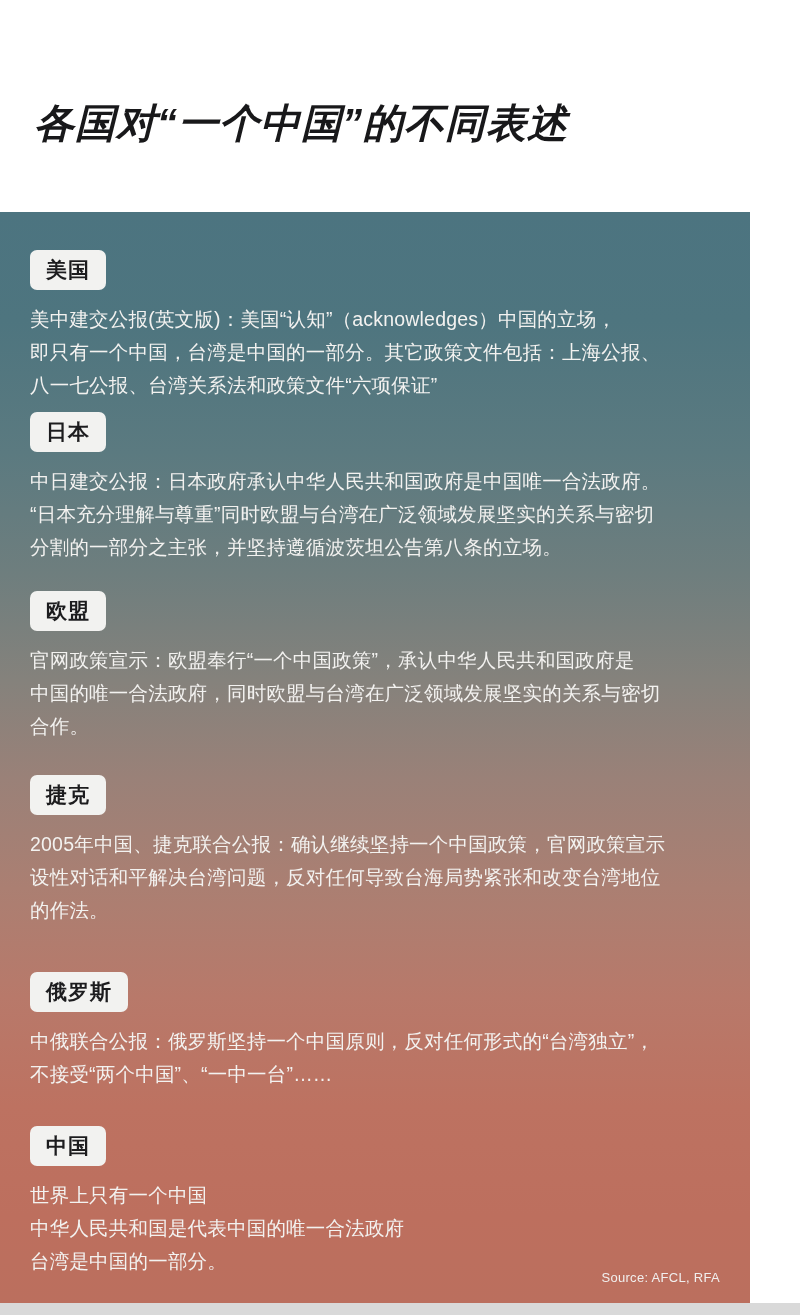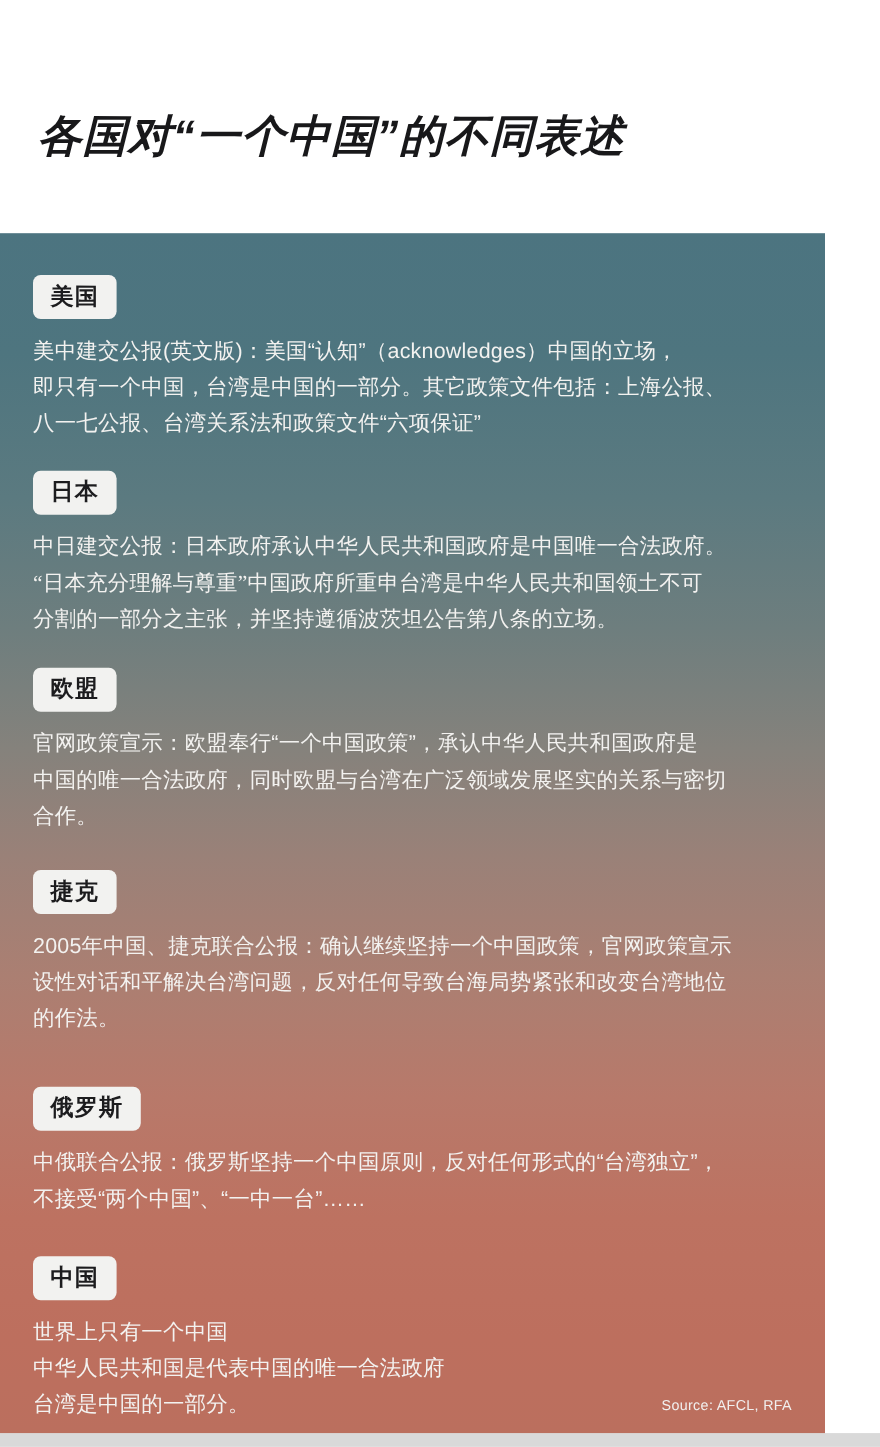--- a/index.html
+++ b/index.html
@@ -84,21 +84,21 @@
   }
   .entry-text {
     color: #f3f2f0;
     font-size: 19.5px;
     line-height: 33px;
     letter-spacing: 0.2px;
     margin-top: 13px;
     white-space: pre-line;
   }
   .e1 { margin-top: 38px; }
-  .e2 { margin-top: 26px; font-family: Liberation Serif, serif; }
+  .e2 { margin-top: 10px; }
   .e3 { margin-top: 27px; }
   .e4 { margin-top: 32px; }
   .e5 { margin-top: 45px; }
   .e6 { margin-top: 35px; }
   .source {
     position: absolute;
     right: 30px;
     bottom: 18px;
     color: #f1efee;
     font-size: 13px;
@@ -128,21 +128,21 @@
       <div class="entry e1">
         <div class="tag">美国</div>
         <div class="entry-text">美中建交公报(英文版)：美国“认知”（acknowledges）中国的立场，
 即只有一个中国，台湾是中国的一部分。其它政策文件包括：上海公报、
 八一七公报、台湾关系法和政策文件“六项保证”</div>
       </div>
 
       <div class="entry e2">
         <div class="tag">日本</div>
         <div class="entry-text">中日建交公报：日本政府承认中华人民共和国政府是中国唯一合法政府。
-“日本充分理解与尊重”中国政府所重申台湾是中华人民共和国领土不可
+“日本充分理解与尊重”同时欧盟与台湾在广泛领域发展坚实的关系与密切
 分割的一部分之主张，并坚持遵循波茨坦公告第八条的立场。</div>
       </div>
 
       <div class="entry e3">
         <div class="tag">欧盟</div>
         <div class="entry-text">官网政策宣示：欧盟奉行“一个中国政策”，承认中华人民共和国政府是
 中国的唯一合法政府，同时欧盟与台湾在广泛领域发展坚实的关系与密切
 合作。</div>
       </div>
 

